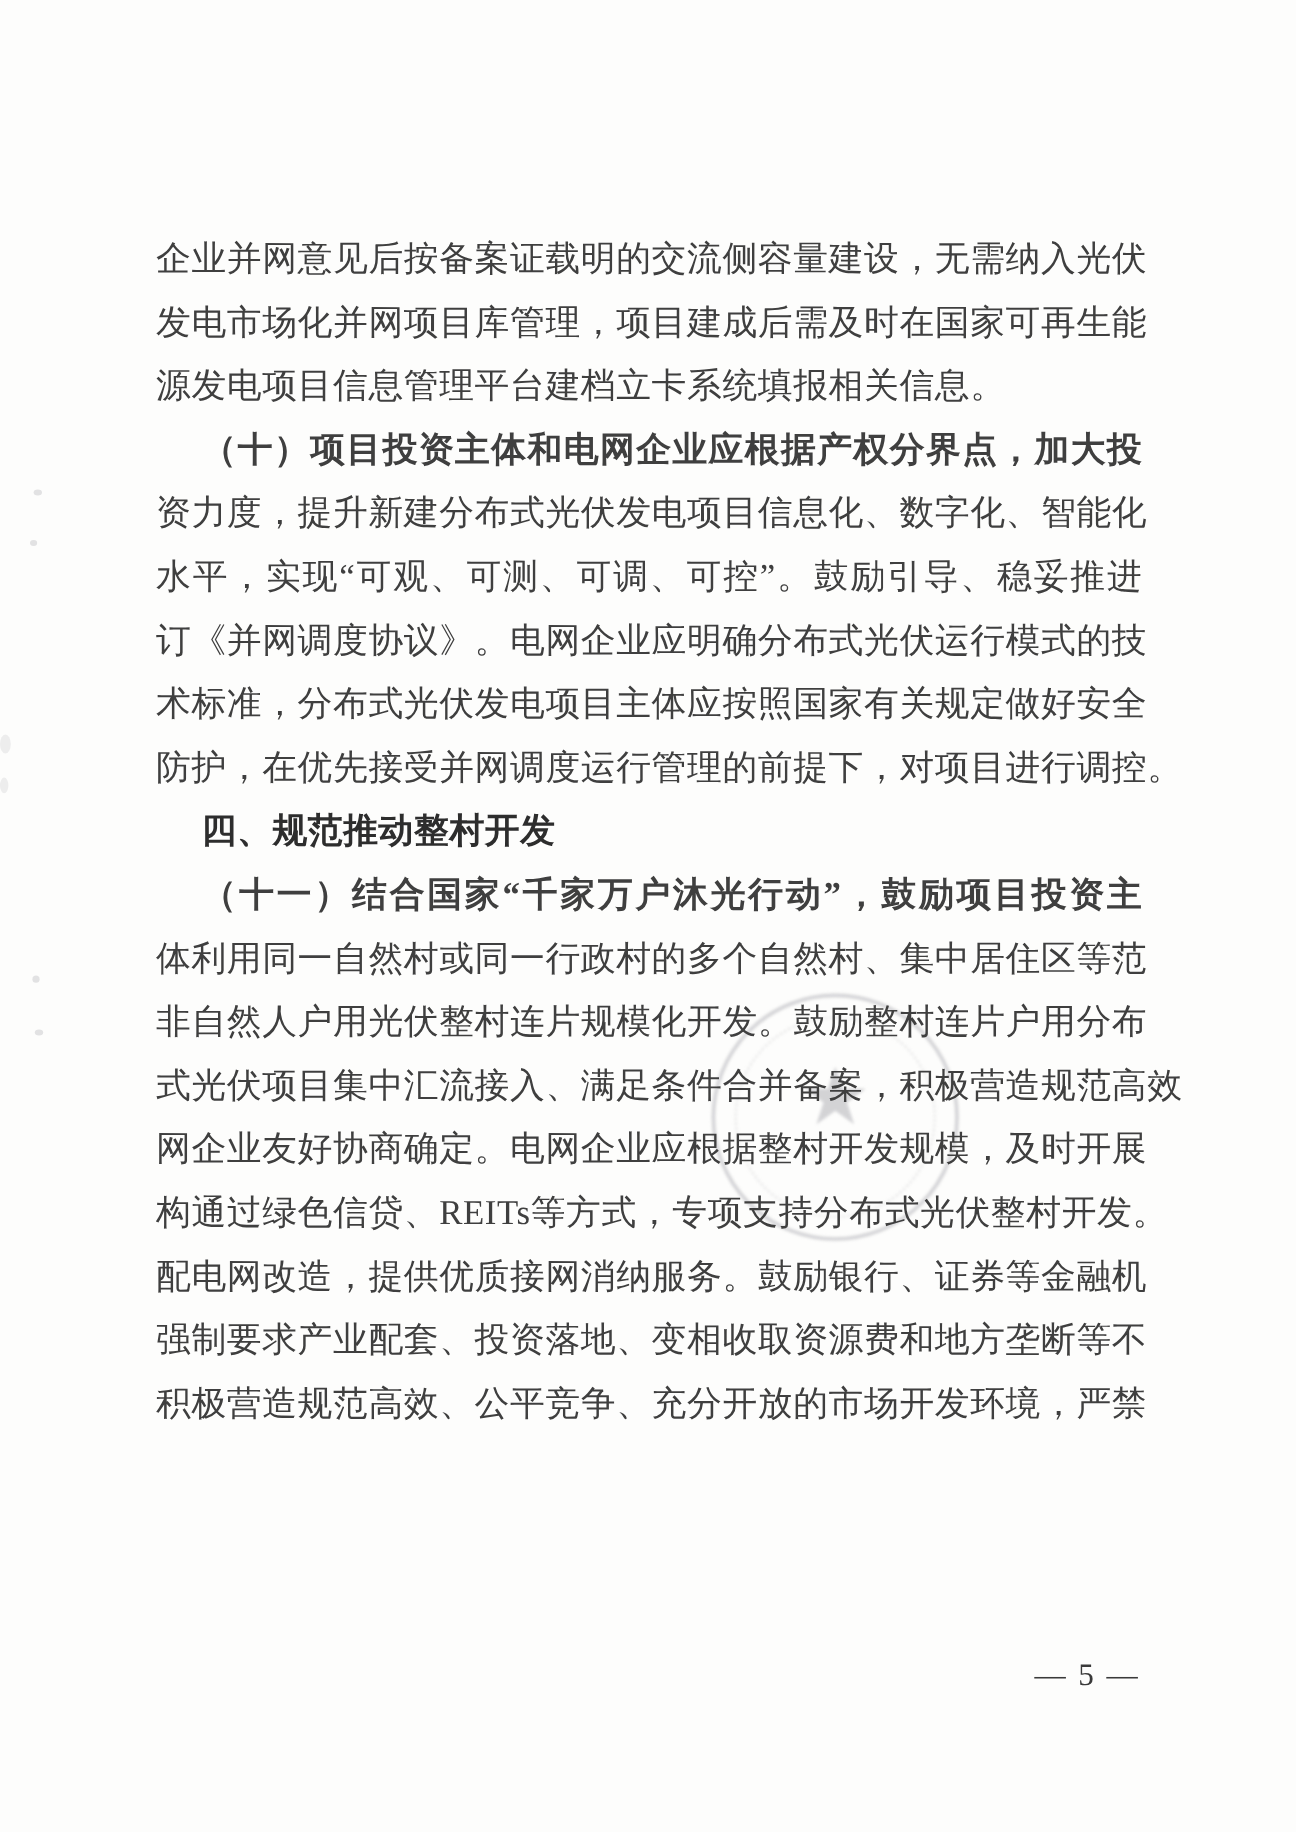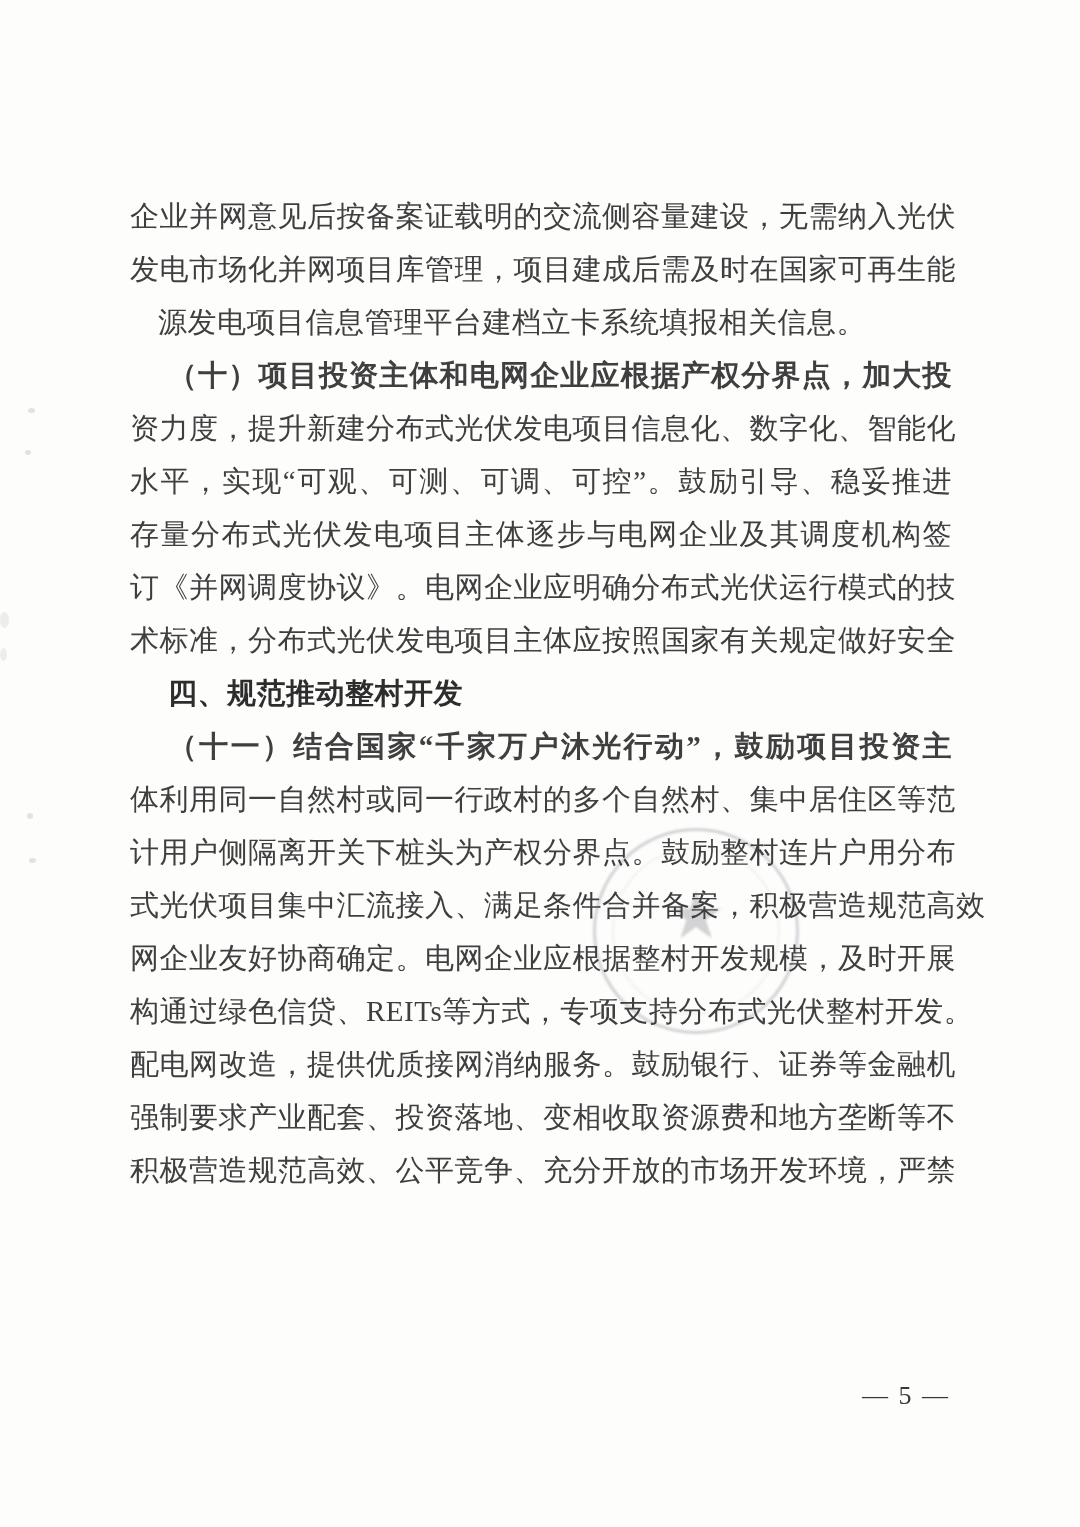--- a/index.html
+++ b/index.html
@@ -29,21 +29,20 @@
     font-size: 29px;
     color: #3f3f3f;
     text-align: justify;
     text-align-last: justify;
     white-space: nowrap;
     letter-spacing: 0.5px;
   }
   .line.no-just {
     text-align: right;
     text-align-last: left;
-    margin-left: 28px;
   }
   .line.indent { padding-left: 38px; font-weight: bold; }
   .line.heading {
     font-family: "Liberation Sans", "DejaVu Sans", sans-serif;
     font-weight: 700;
     font-size: 29px;
     color: #2d2d2d;
     text-align: center;
     text-align-last: left;
   }
@@ -119,27 +118,27 @@
   <div class="speck sp5"></div>
   <div class="speck sp6"></div>
 
   <div class="textblock">
     <div class="line">企业并网意见后按备案证载明的交流侧容量建设，无需纳入光伏</div>
     <div class="line">发电市场化并网项目库管理，项目建成后需及时在国家可再生能</div>
     <div class="line no-just">源发电项目信息管理平台建档立卡系统填报相关信息。</div>
     <div class="line indent">（十）项目投资主体和电网企业应根据产权分界点，加大投</div>
     <div class="line">资力度，提升新建分布式光伏发电项目信息化、数字化、智能化</div>
     <div class="line">水平，实现“可观、可测、可调、可控”。鼓励引导、稳妥推进</div>
-    <div class="line">存量分布式光伏发电项目主体逐步与电网企业及其调度机构签</div>
     <div class="line">订《并网调度协议》。电网企业应明确分布式光伏运行模式的技</div>
     <div class="line">术标准，分布式光伏发电项目主体应按照国家有关规定做好安全</div>
+    <div class="line">防护，在优先接受并网调度运行管理的前提下，对项目进行调控。</div>
     <div class="line heading indent">四、规范推动整村开发</div>
     <div class="line indent">（十一）结合国家“千家万户沐光行动”，鼓励项目投资主</div>
     <div class="line">体利用同一自然村或同一行政村的多个自然村、集中居住区等范</div>
-    <div class="line">计用户侧隔离开关下桩头为产权分界点。鼓励整村连片户用分布</div>
+    <div class="line">非自然人户用光伏整村连片规模化开发。鼓励整村连片户用分布</div>
     <div class="line">式光伏项目集中汇流接入、满足条件合并备案，积极营造规范高效</div>
     <div class="line">网企业友好协商确定。电网企业应根据整村开发规模，及时开展</div>
     <div class="line">构通过绿色信贷、REITs等方式，专项支持分布式光伏整村开发。</div>
     <div class="line">配电网改造，提供优质接网消纳服务。鼓励银行、证券等金融机</div>
     <div class="line">强制要求产业配套、投资落地、变相收取资源费和地方垄断等不</div>
     <div class="line">积极营造规范高效、公平竞争、充分开放的市场开发环境，严禁</div>
   </div>
 
   <div class="page-number">— 5 —</div>
 

